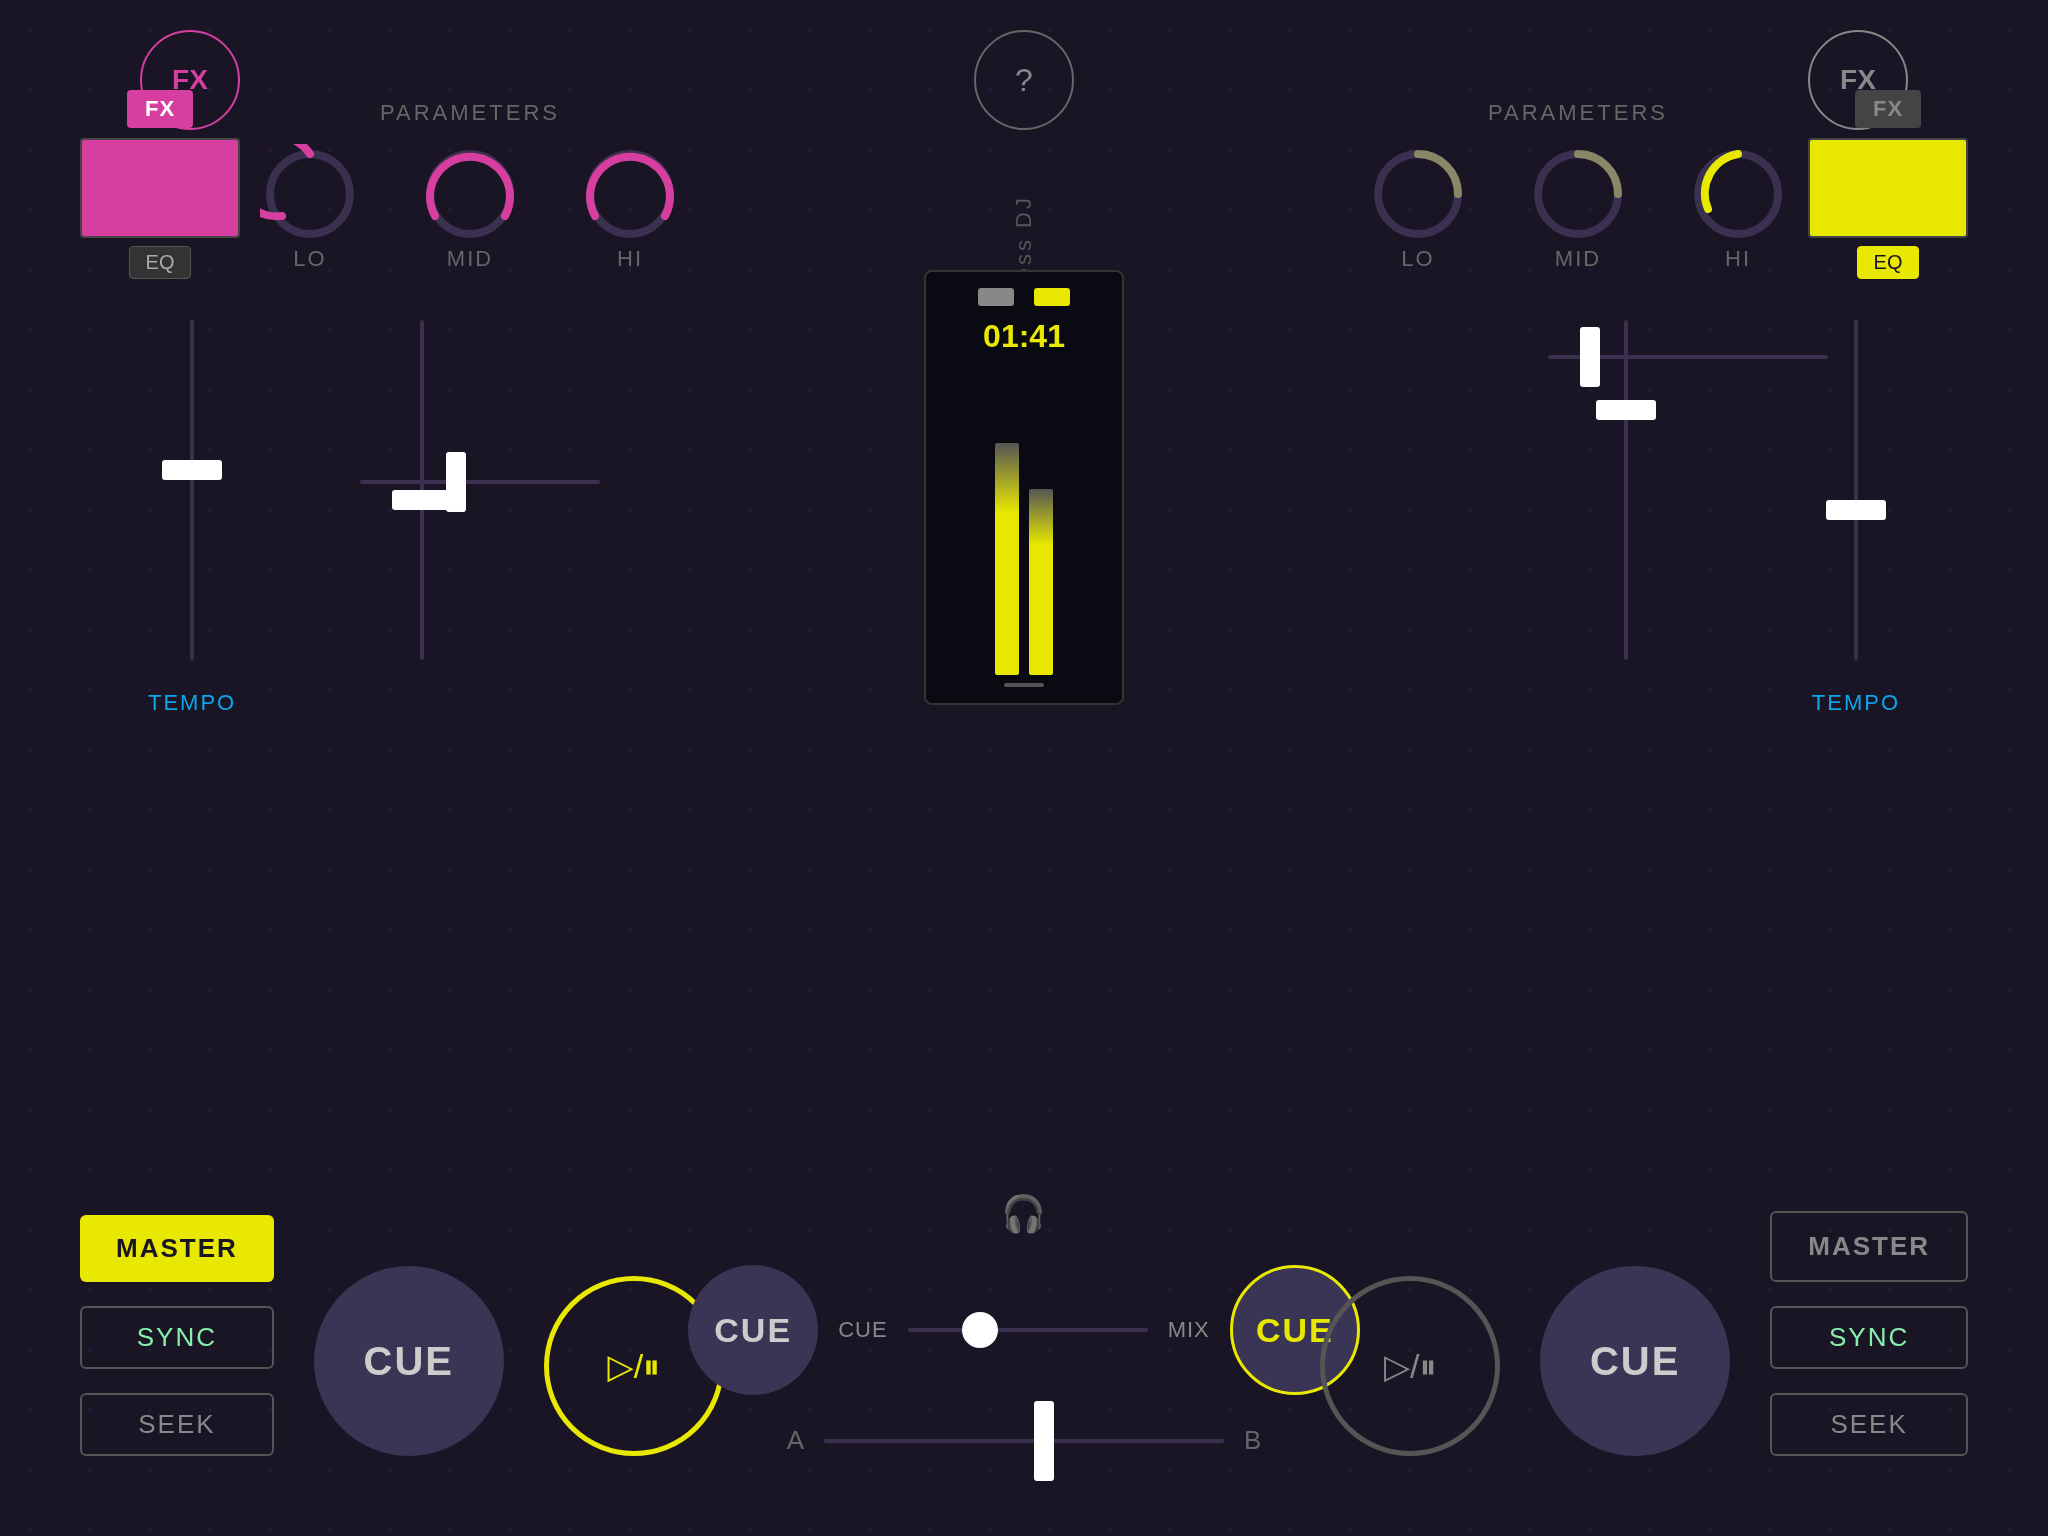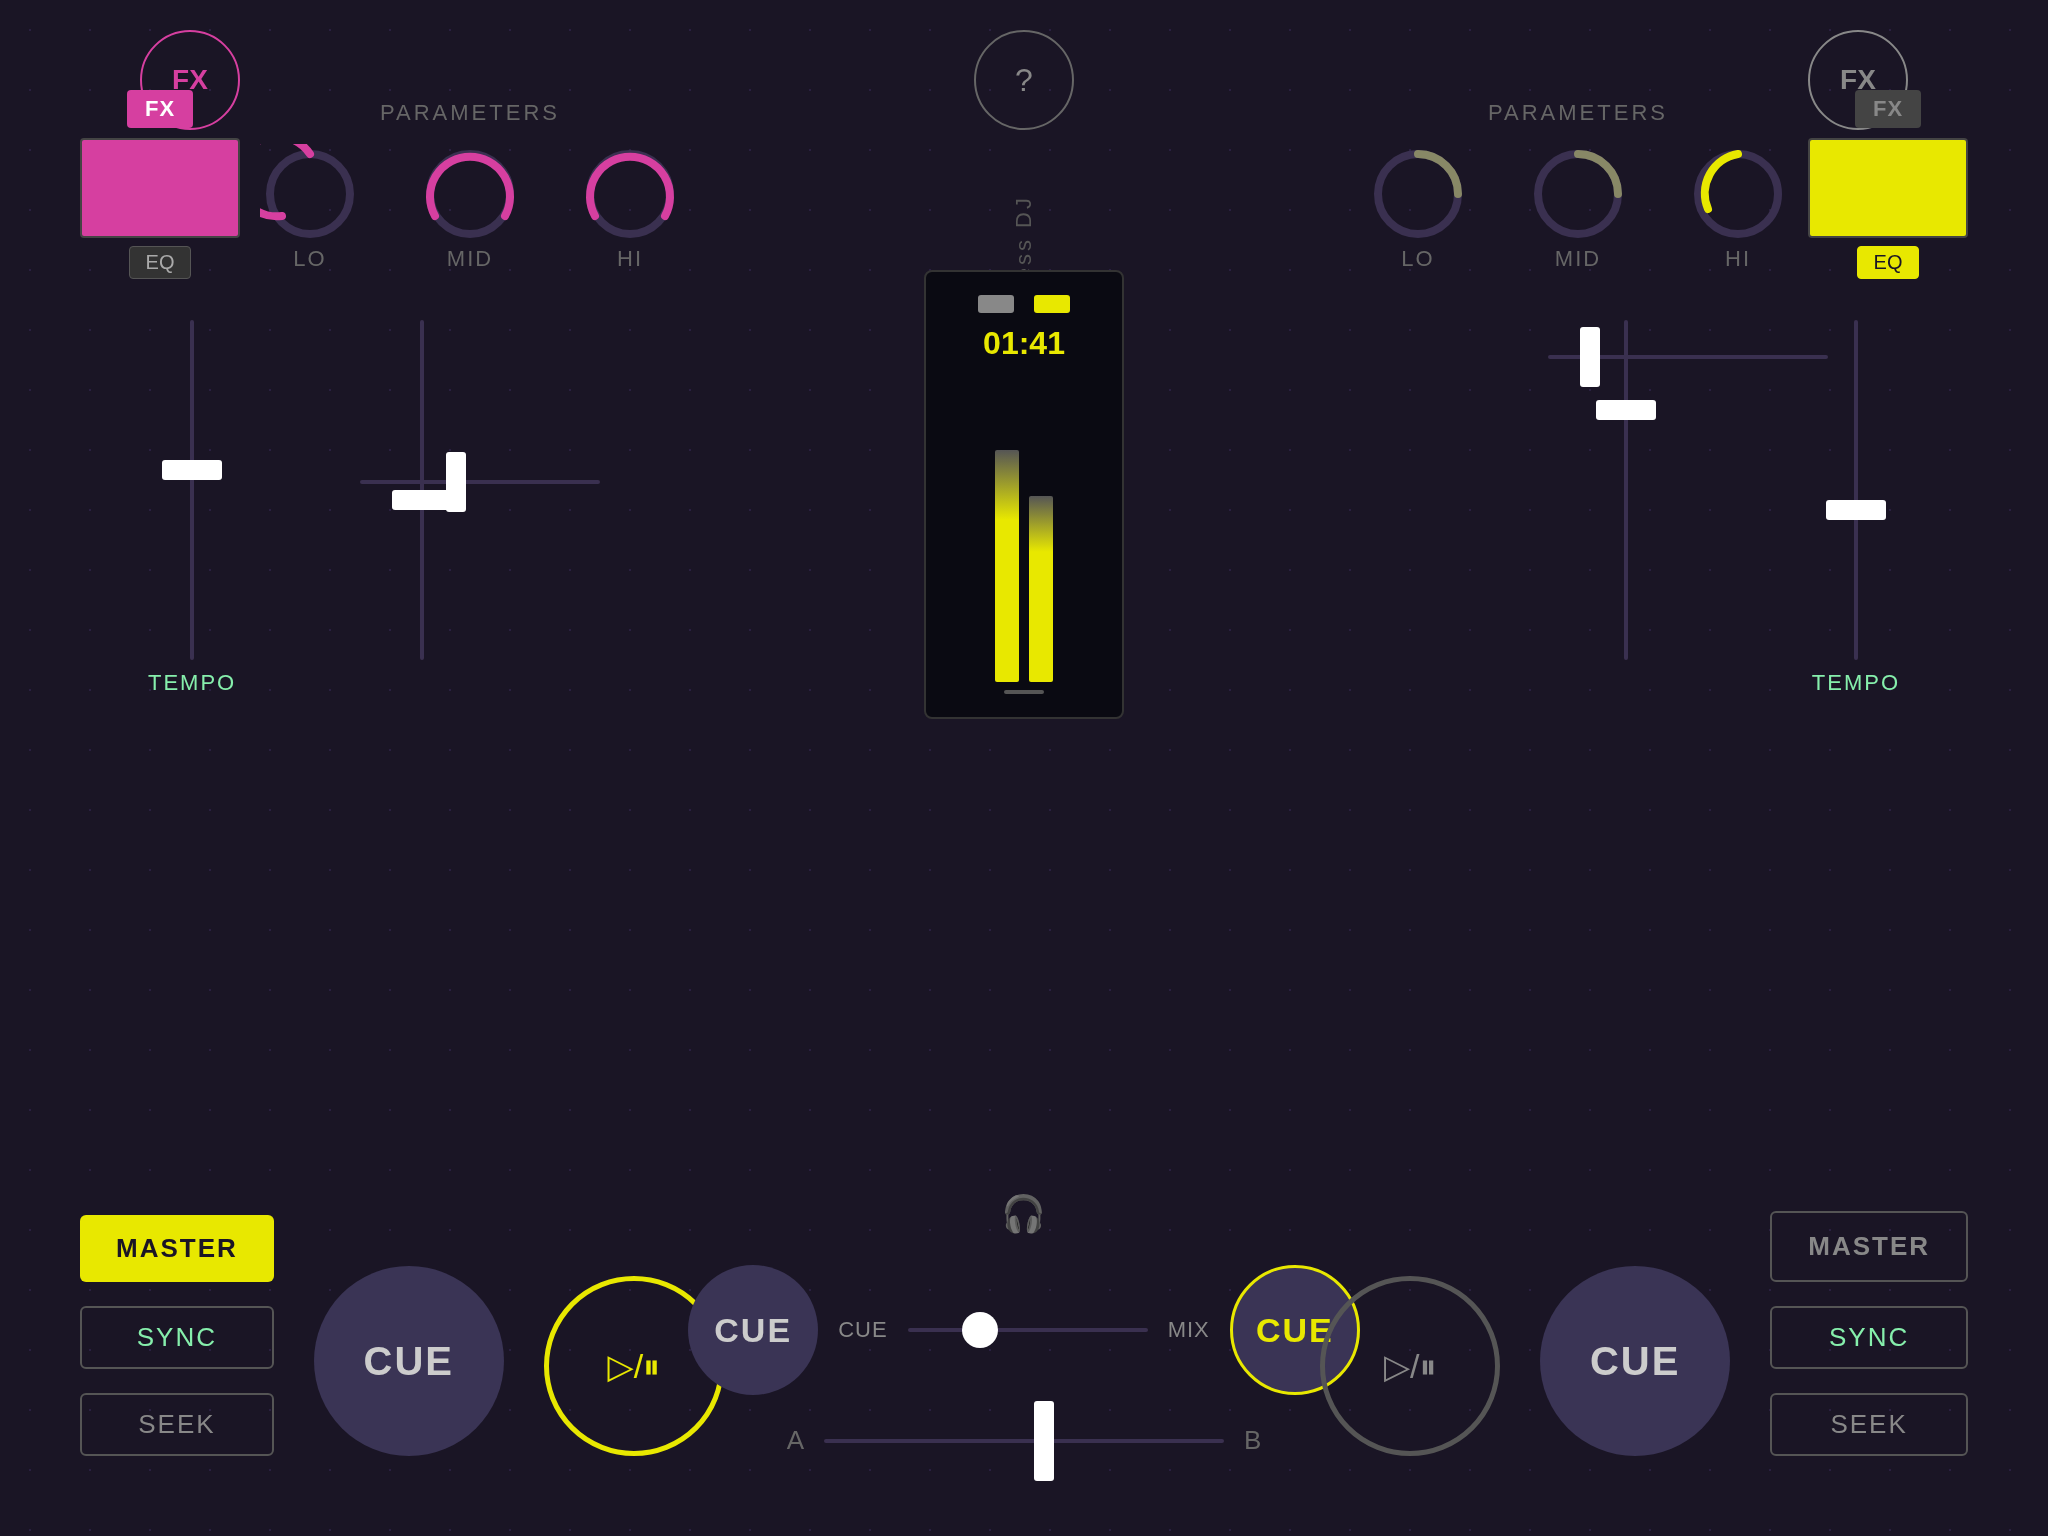--- a/index.html
+++ b/index.html
@@ -117,21 +117,21 @@
     
     .mixer-display {
       position: absolute;
       top: 270px;
       left: 50%;
       transform: translateX(-50%);
       width: 200px;
       background: #0a0a12;
       border: 2px solid #333;
       border-radius: 8px;
-      padding: 23px 10px;
+      padding: 16px 10px;
       display: flex;
       flex-direction: column;
       align-items: center;
     }
 
     .mixer-icons-row {
       display: flex; gap: 20px; margin-bottom: 12px;
     }
     .mixer-icon-link {
       background: #888;
@@ -161,23 +161,24 @@
       justify-content: center;
     }
     .v-slider-thumb {
       width: 60px; height: 20px;
       background: #fff;
       border-radius: 3px;
       position: absolute;
       cursor: pointer;
     }
     .v-slider-label {
-      color: #86efac;
+      color: #0ea5e9;
       font-size: 22px;
       letter-spacing: 2px;
+      margin-top: 20px;
     }
 
     .master-btn {
       background: #e8e800;
       color: #1a1525;
       font-size: 26px;
       font-weight: bold;
       padding: 18px 36px;
       border: none;
       border-radius: 6px;

